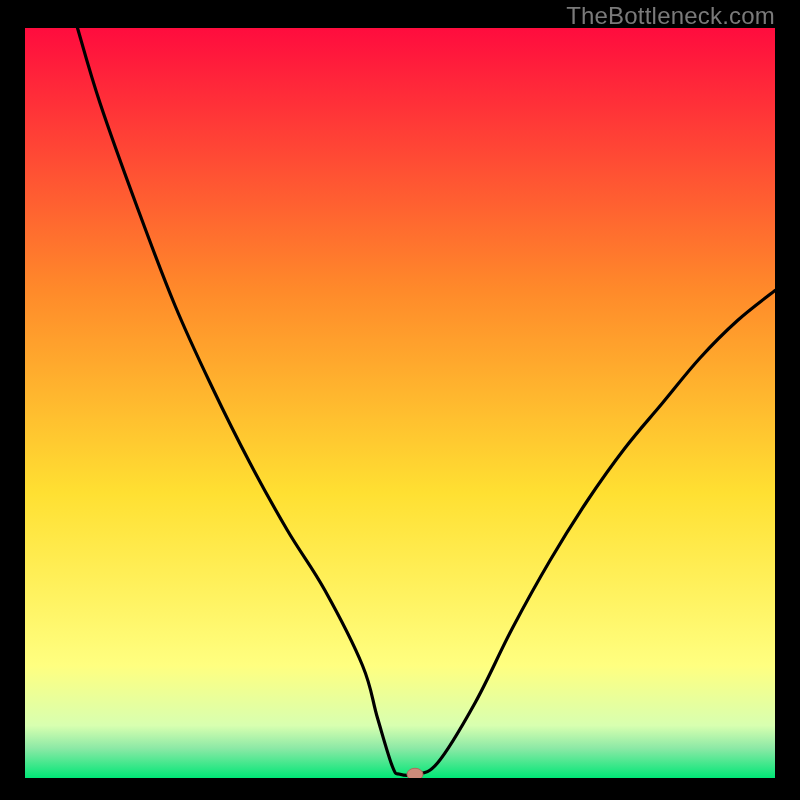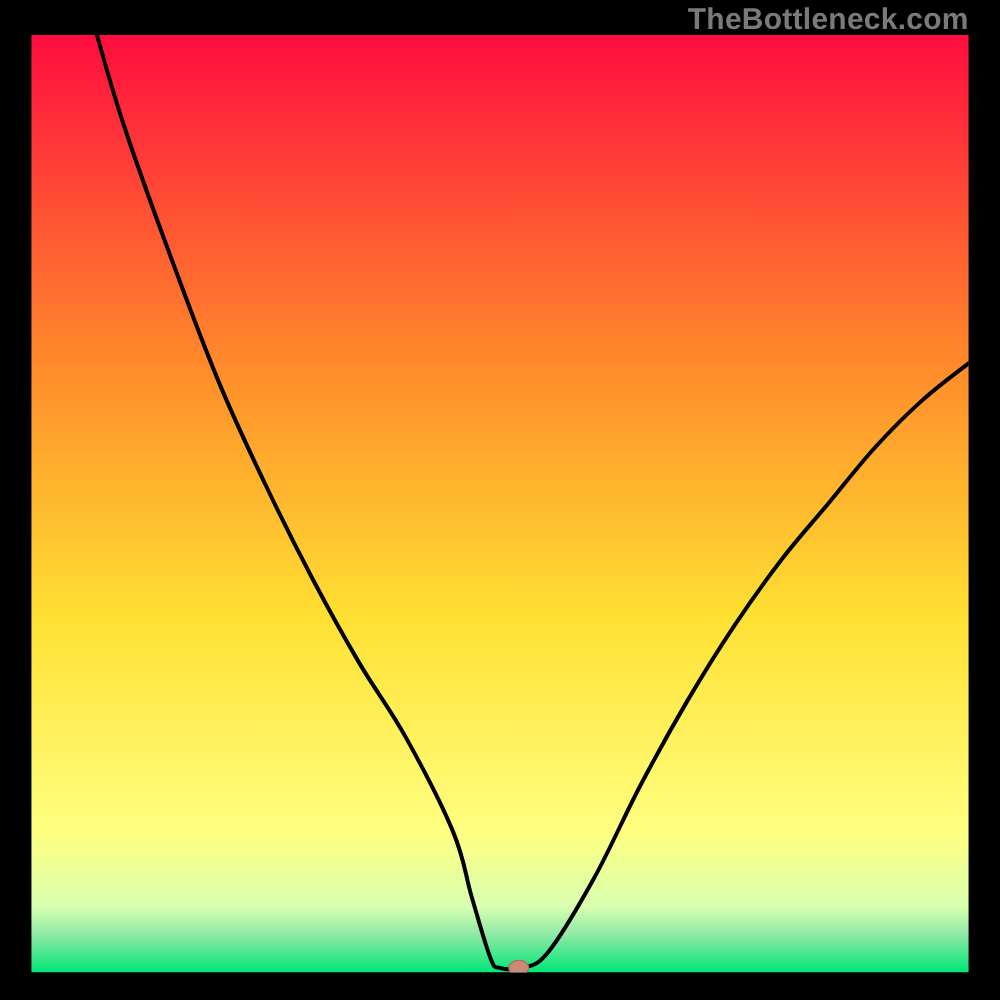--- a/index.html
+++ b/index.html
@@ -15,21 +15,21 @@
     width: 800px;
     height: 800px;
     background: #000;
   }
   .attribution {
     position: absolute;
     top: 2px;
     right: 25px;
     font-family: Arial, Helvetica, sans-serif;
     font-size: 24px;
-    font-weight: bold;
+    font-weight: normal;
     color: #7a7a7a;
     letter-spacing: 0.2px;
     text-align: center;
   }
   svg.plot {
     position: absolute;
     left: 25px;
     top: 28px;
     width: 750px;
     height: 750px;

